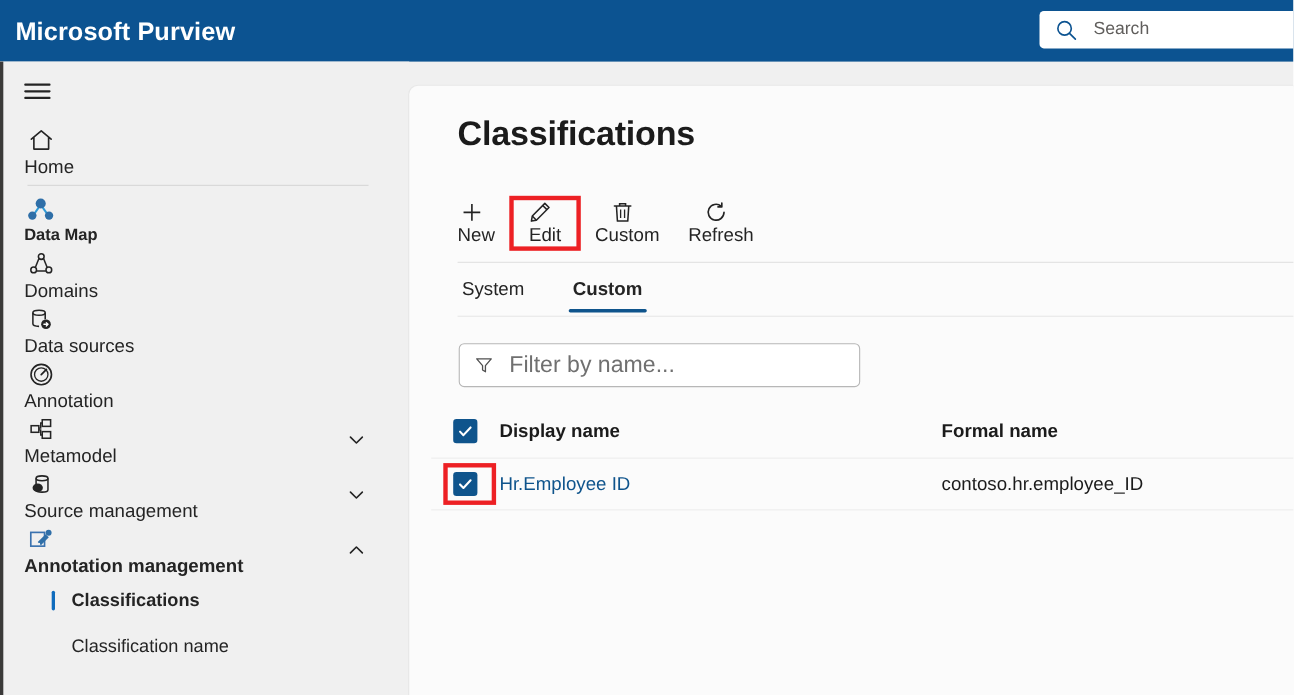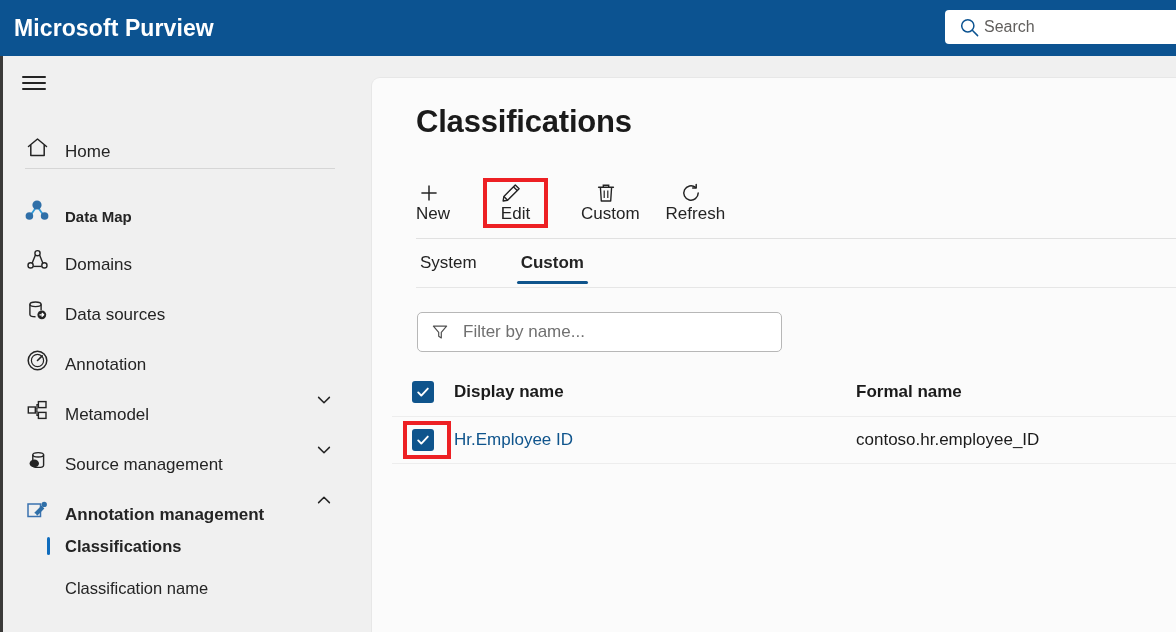--- a/index.html
+++ b/index.html
@@ -37,21 +37,21 @@
     left: 945px; top: 10px;
     width: 400px; height: 34px;
     background: #ffffff;
     border-radius: 4px;
     display: flex; align-items: center;
     padding-left: 14px;
     overflow: hidden;
   }
   .searchbox .search-icon { flex: 0 0 auto; display: flex; }
   .search-text {
-    margin-left: 4px;
+    margin-left: 14px;
     font-size: 16px;
     color: #605e5c;
     white-space: nowrap;
   }
 
   
   .sidebar {
     position: absolute;
     left: 0; top: 56px;
     width: 372px; height: 576px;
@@ -68,26 +68,27 @@
     padding: 3px 0;
   }
   .hamburger span {
     display: block; height: 1.6px; width: 24px; background: #242424; border-radius: 1px;
   }
 
   .nav { position: absolute; top: 56px; left: 0; width: 372px; }
 
   .nav-item {
     position: relative;
-    display: flex; align-items: flex-end;
+    display: flex; align-items: flex-start;
     height: 50px;
     padding-left: 19px;
     cursor: pointer;
     color: #242424;
     font-size: 17px;
+    flex-direction: column;
   }
   .nav-item .ico {
     width: 30px; height: 30px;
     display: flex; align-items: center; justify-content: center;
     flex: 0 0 30px;
     margin-right: 13px;
   }
   .nav-item .label { white-space: nowrap; }
   .nav-item.bold .label { font-weight: 700; font-size: 15px; }
   .nav-item.section .label { font-weight: 700; }
@@ -165,21 +166,21 @@
   .cmd .ci {
     width: 22px; height: 22px;
     margin-right: 9px;
     display: flex; align-items: center; justify-content: center;
     flex: 0 0 22px;
   }
   .cmd.first { padding-left: 0; }
   .cmd.highlighted {
     outline: 4px solid #ED2024;
     outline-offset: 0px;
-    margin: 0 24px;
+    margin: 0 4px;
   }
 
   .toolbar-rule {
     position: absolute;
     left: 44px; top: 160px;
     width: 786px; height: 1px;
     background: #e1e1e1;
   }
 
   
@@ -222,21 +223,21 @@
     border: 1px solid #b7b7b7;
     border-radius: 5px;
     display: flex; align-items: center;
     padding-left: 13px;
     cursor: text;
   }
   .filter .funnel { flex: 0 0 auto; display: flex; }
   .filter input {
     border: none; outline: none;
     margin-left: 12px;
-    font-size: 17px;
+    font-size: 21px;
     font-family: inherit;
     color: #242424;
     background: transparent;
     width: 280px;
   }
   .filter input::placeholder { color: #707070; }
 
   
   .table { position: absolute; left: 20px; top: 290px; width: 800px; }
   .trow {

